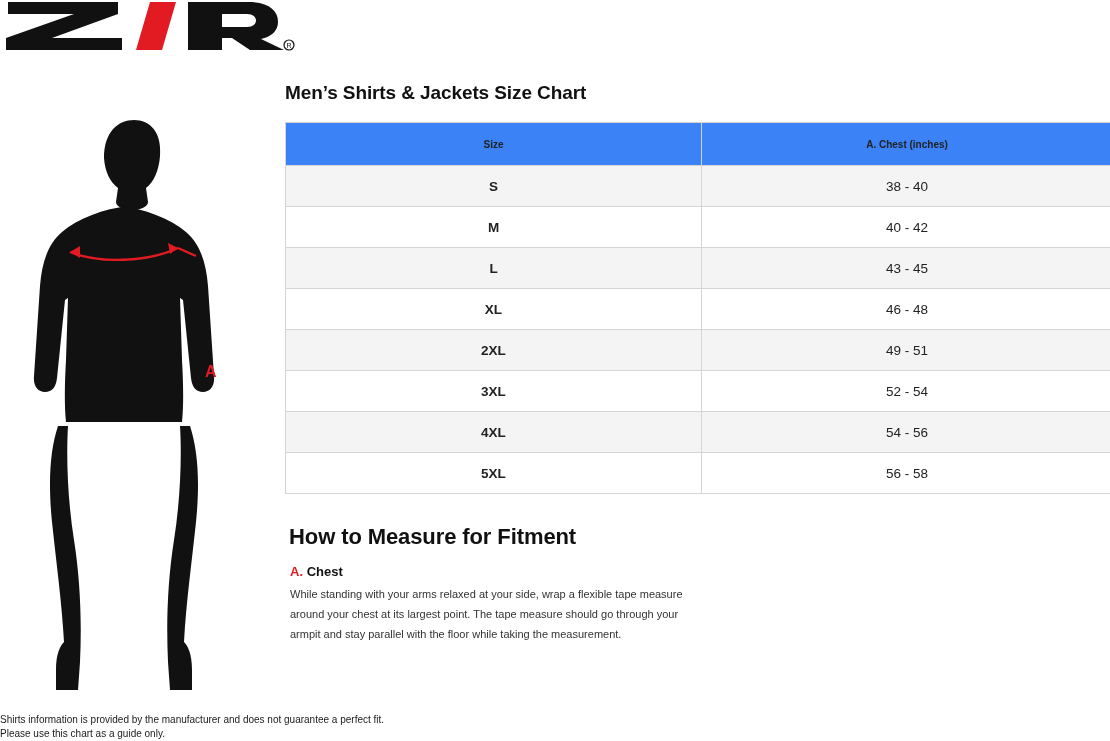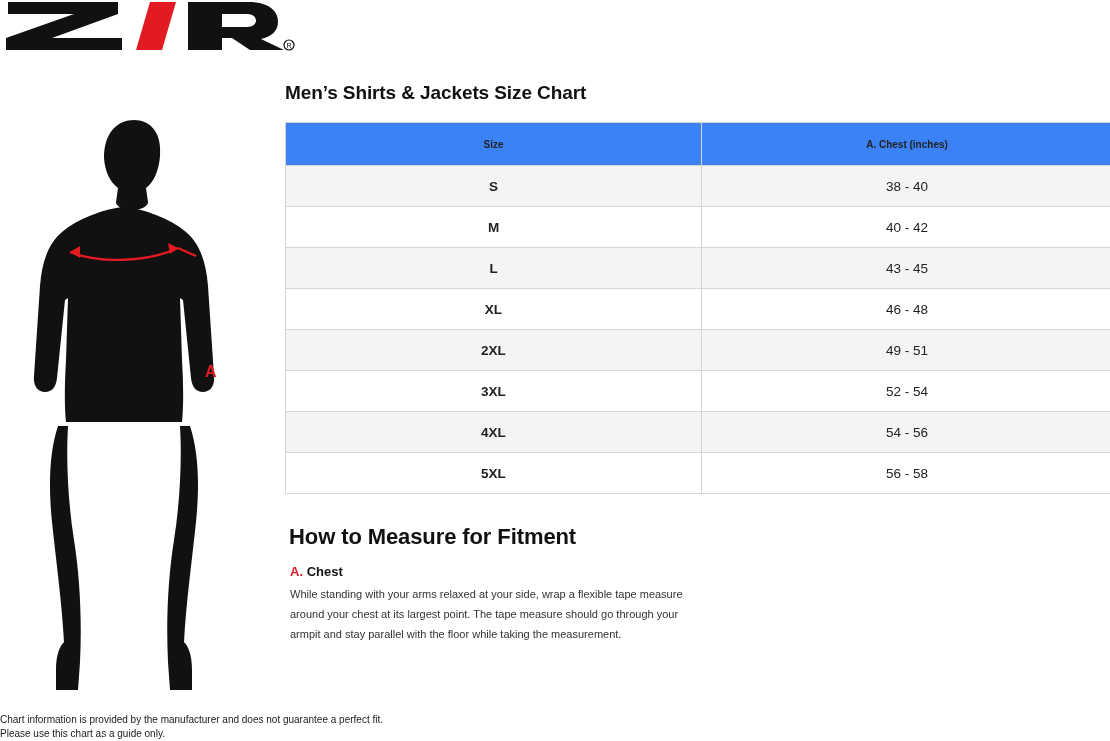--- a/index.html
+++ b/index.html
@@ -235,15 +235,15 @@
         <span class="letter">A.</span>
         <span class="name">Chest</span>
       </div>
       <div class="measure-item-body">While standing with your arms relaxed at your side, wrap a flexible tape measure around your chest at its largest point. The tape measure should go through your armpit and stay parallel with the floor while taking the measurement.</div>
     </div>
   </div>
 
 </div>
 
 <div class="footer">
-  <div>Chart information is provided by the manufacturer and does not guarantee a perfect fit.</div>
+  <div>Shirts information is provided by the manufacturer and does not guarantee a perfect fit.</div>
   <div>Please use this chart as a guide only.</div>
 </div>
 
 </body></html>

